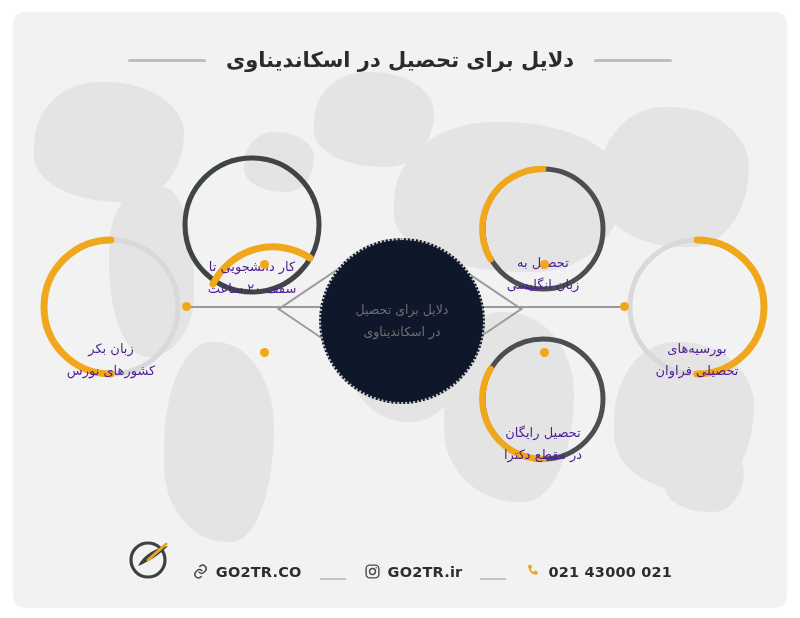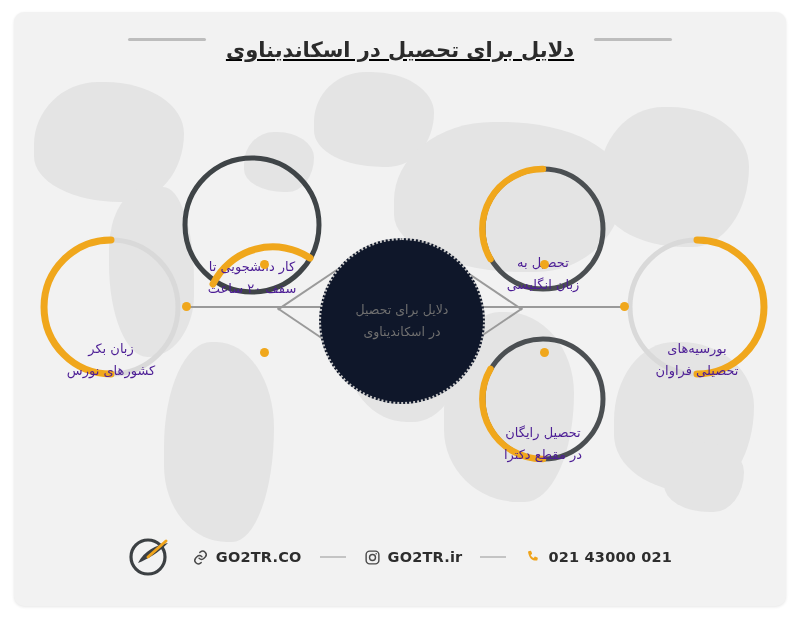--- a/index.html
+++ b/index.html
@@ -44,23 +44,23 @@
     border-radius: 45% 55% 40% 60% / 55% 45% 60% 40%;
   }
   
   .title-wrap {
     position: absolute;
     top: 26px;
     left: 0;
     width: 772px;
     height: 44px;
     display: flex;
+    align-items: center;
     justify-content: center;
     gap: 20px;
-    text-decoration: underline;
   }
   .title-rule {
     width: 78px;
     height: 3px;
     background: #bdbdbd;
     border-radius: 2px;
   }
   .title-text {
     font-size: 21px;
     font-weight: bold;
@@ -127,21 +127,21 @@
   }
   .node.big { width: 150px; height: 150px; }
   
   .footer {
     position: absolute;
     left: 0;
     bottom: 26px;
     width: 772px;
     height: 46px;
     display: flex;
-    align-items: center;
+    align-items: flex-end;
     justify-content: center;
     gap: 18px;
     direction: ltr;
   }
   .fitem {
     display: flex;
     align-items: center;
     gap: 7px;
     font-size: 14.5px;
     font-weight: bold;

